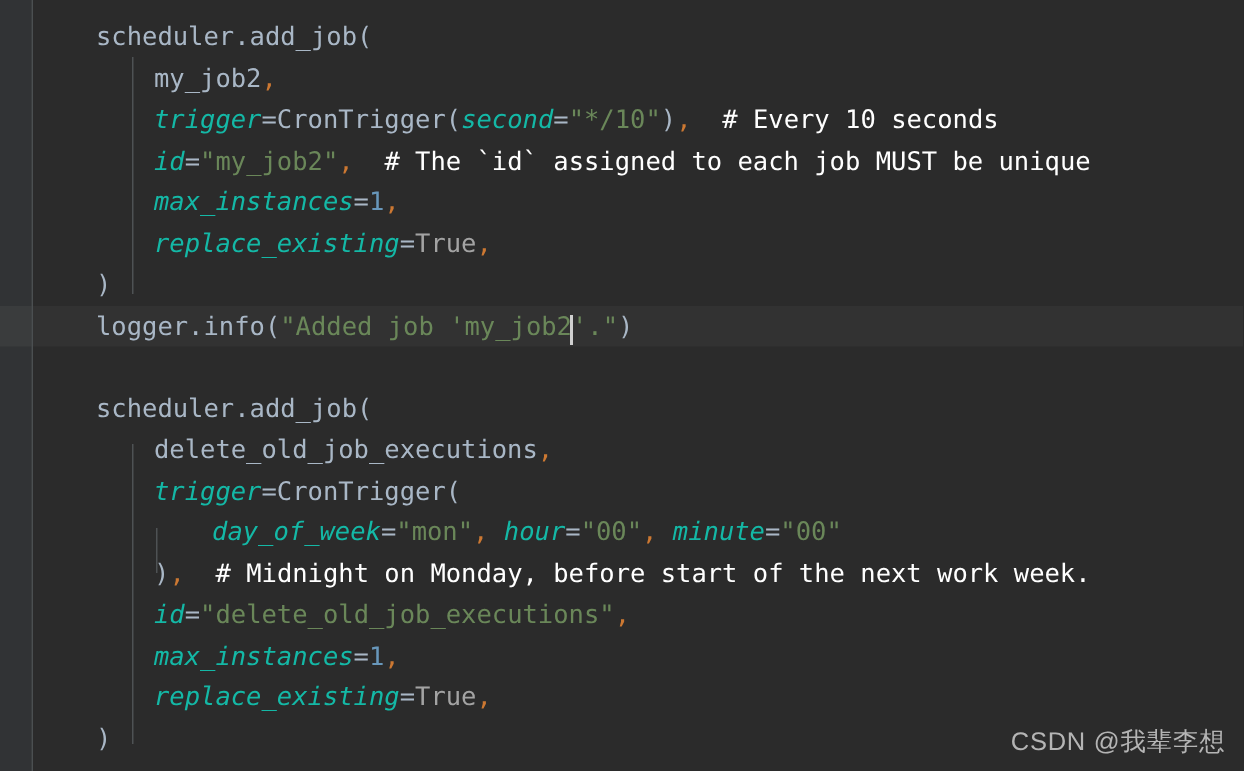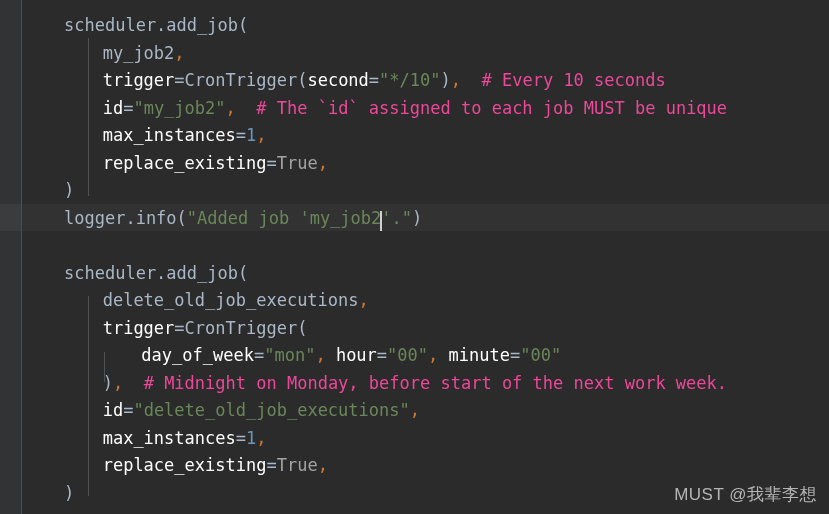--- a/index.html
+++ b/index.html
@@ -73,25 +73,25 @@
   .code-line {
     position: absolute;
     left: 0;
     height: 27.5px;
     white-space: pre;
     color: #a9b7c6;
   }
 
   
   .tok-default { color: #a9b7c6; }
-  .tok-kwarg   { color: #ffffff; }
+  .tok-kwarg   { color: #14b8a6; font-style: italic; }
   .tok-keyword { color: #a3a3a3; }
   .tok-string  { color: #6a8759; }
   .tok-number  { color: #6897bb; }
-  .tok-comment { color: #ec4899; margin-top: 40px; }
+  .tok-comment { color: #ffffff; margin-top: 40px; }
   .tok-punct   { color: #cc7832; }
   .tok-paren   { color: #a9b7c6; }
 
   
   .caret {
     display: inline-block;
     position: relative;
     width: 0;
     overflow: visible;
     vertical-align: baseline;
@@ -133,15 +133,15 @@
       <div class="line-highlight gutter-part" style="top: 203.5px;"></div>
     </div>
   <div id="guides-holder">
       <div class="indent-guide" style="left: 88px; top: 38px; height: 158px;"></div>
       <div class="indent-guide" style="left: 88px; top: 296px; height: 200px;"></div>
       <div class="indent-guide" style="left: 104px; top: 352px; height: 30px;"></div>
     </div>
 
   <div class="code-layer" id="code-layer"><div class="code-line" style="top: 12px; left: 64px;"><span class="tok-default">scheduler.add_job</span><span class="tok-paren">(</span></div><div class="code-line" style="top: 39.5px; left: 102.68px;"><span class="tok-default">my_job2</span><span class="tok-punct">,</span></div><div class="code-line" style="top: 67px; left: 102.68px;"><span class="tok-kwarg">trigger</span><span class="tok-default">=</span><span class="tok-default">CronTrigger</span><span class="tok-paren">(</span><span class="tok-kwarg">second</span><span class="tok-default">=</span><span class="tok-string">"*/10"</span><span class="tok-paren">)</span><span class="tok-punct">,</span><span class="tok-default">  </span><span class="tok-comment"># Every 10 seconds</span></div><div class="code-line" style="top: 94.5px; left: 102.68px;"><span class="tok-kwarg">id</span><span class="tok-default">=</span><span class="tok-string">"my_job2"</span><span class="tok-punct">,</span><span class="tok-default">  </span><span class="tok-comment"># The `id` assigned to each job MUST be unique</span></div><div class="code-line" style="top: 122px; left: 102.68px;"><span class="tok-kwarg">max_instances</span><span class="tok-default">=</span><span class="tok-number">1</span><span class="tok-punct">,</span></div><div class="code-line" style="top: 149.5px; left: 102.68px;"><span class="tok-kwarg">replace_existing</span><span class="tok-default">=</span><span class="tok-keyword">True</span><span class="tok-punct">,</span></div><div class="code-line" style="top: 177px; left: 64px;"><span class="tok-paren">)</span></div><div class="code-line" style="top: 204.5px; left: 64px;"><span class="tok-default">logger.info</span><span class="tok-paren">(</span><span class="tok-string">"Added job 'my_job2</span><span class="caret"></span><span class="tok-string">'."</span><span class="tok-paren">)</span></div><div class="code-line" style="top: 232px; left: 64px;"></div><div class="code-line" style="top: 259.5px; left: 64px;"><span class="tok-default">scheduler.add_job</span><span class="tok-paren">(</span></div><div class="code-line" style="top: 287px; left: 102.68px;"><span class="tok-default">delete_old_job_executions</span><span class="tok-punct">,</span></div><div class="code-line" style="top: 314.5px; left: 102.68px;"><span class="tok-kwarg">trigger</span><span class="tok-default">=</span><span class="tok-default">CronTrigger</span><span class="tok-paren">(</span></div><div class="code-line" style="top: 342px; left: 141.36px;"><span class="tok-kwarg">day_of_week</span><span class="tok-default">=</span><span class="tok-string">"mon"</span><span class="tok-punct">,</span><span class="tok-default"> </span><span class="tok-kwarg">hour</span><span class="tok-default">=</span><span class="tok-string">"00"</span><span class="tok-punct">,</span><span class="tok-default"> </span><span class="tok-kwarg">minute</span><span class="tok-default">=</span><span class="tok-string">"00"</span></div><div class="code-line" style="top: 369.5px; left: 102.68px;"><span class="tok-paren">)</span><span class="tok-punct">,</span><span class="tok-default">  </span><span class="tok-comment"># Midnight on Monday, before start of the next work week.</span></div><div class="code-line" style="top: 397px; left: 102.68px;"><span class="tok-kwarg">id</span><span class="tok-default">=</span><span class="tok-string">"delete_old_job_executions"</span><span class="tok-punct">,</span></div><div class="code-line" style="top: 424.5px; left: 102.68px;"><span class="tok-kwarg">max_instances</span><span class="tok-default">=</span><span class="tok-number">1</span><span class="tok-punct">,</span></div><div class="code-line" style="top: 452px; left: 102.68px;"><span class="tok-kwarg">replace_existing</span><span class="tok-default">=</span><span class="tok-keyword">True</span><span class="tok-punct">,</span></div><div class="code-line" style="top: 479.5px; left: 64px;"><span class="tok-paren">)</span></div></div>
 
-  <div class="watermark">MUST @我辈李想</div>
+  <div class="watermark">CSDN @我辈李想</div>
 
 </div>
 
 </body></html>

